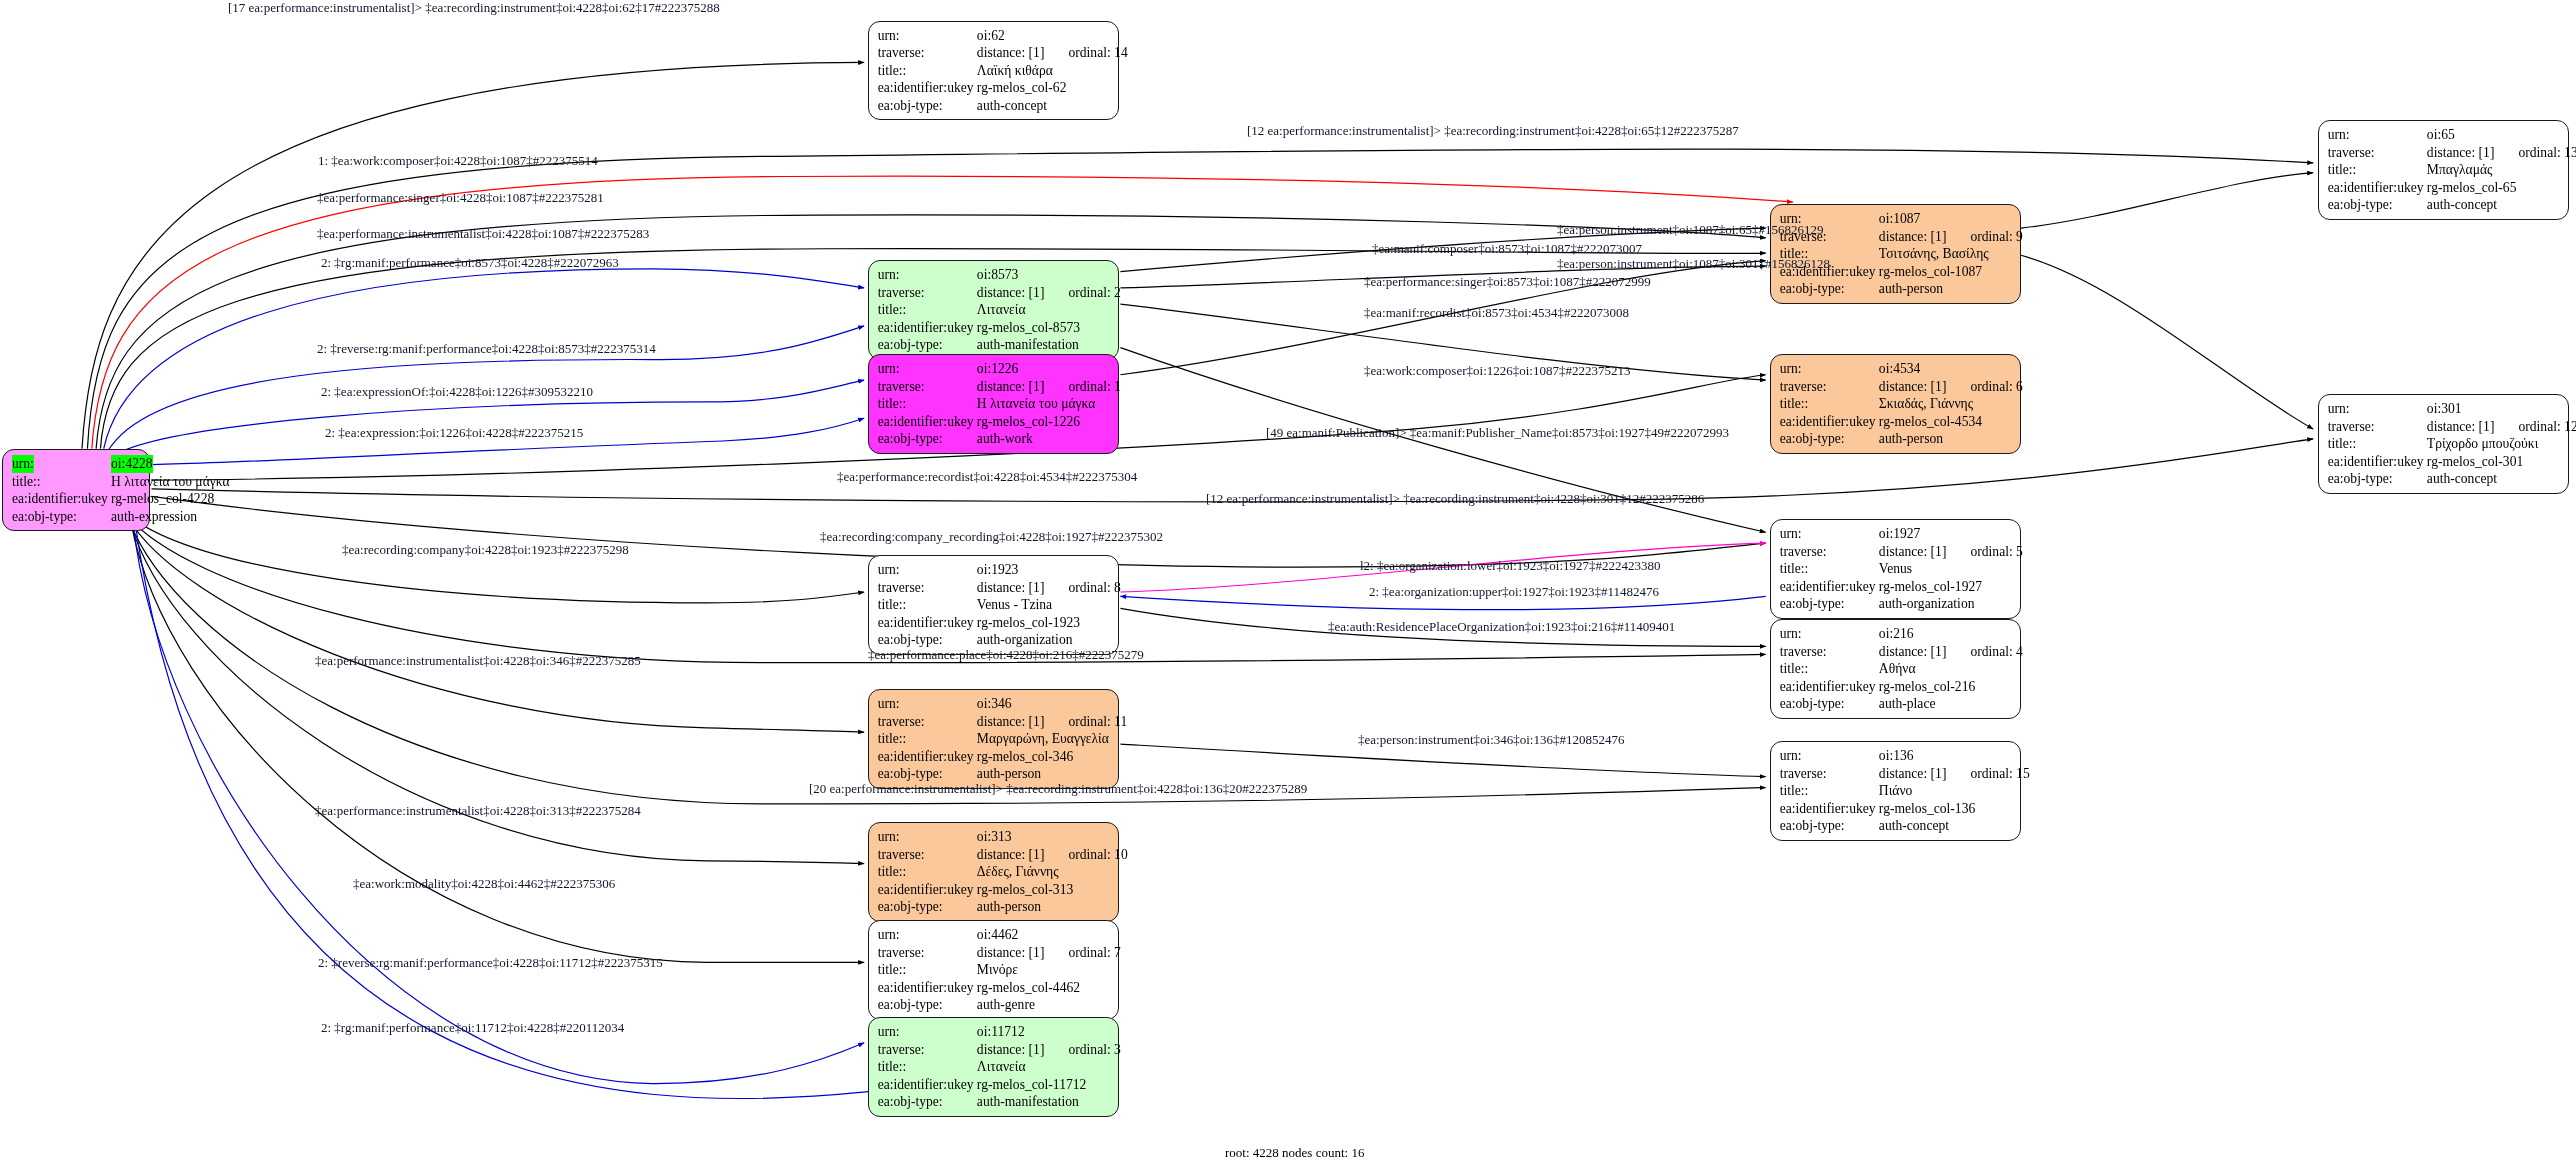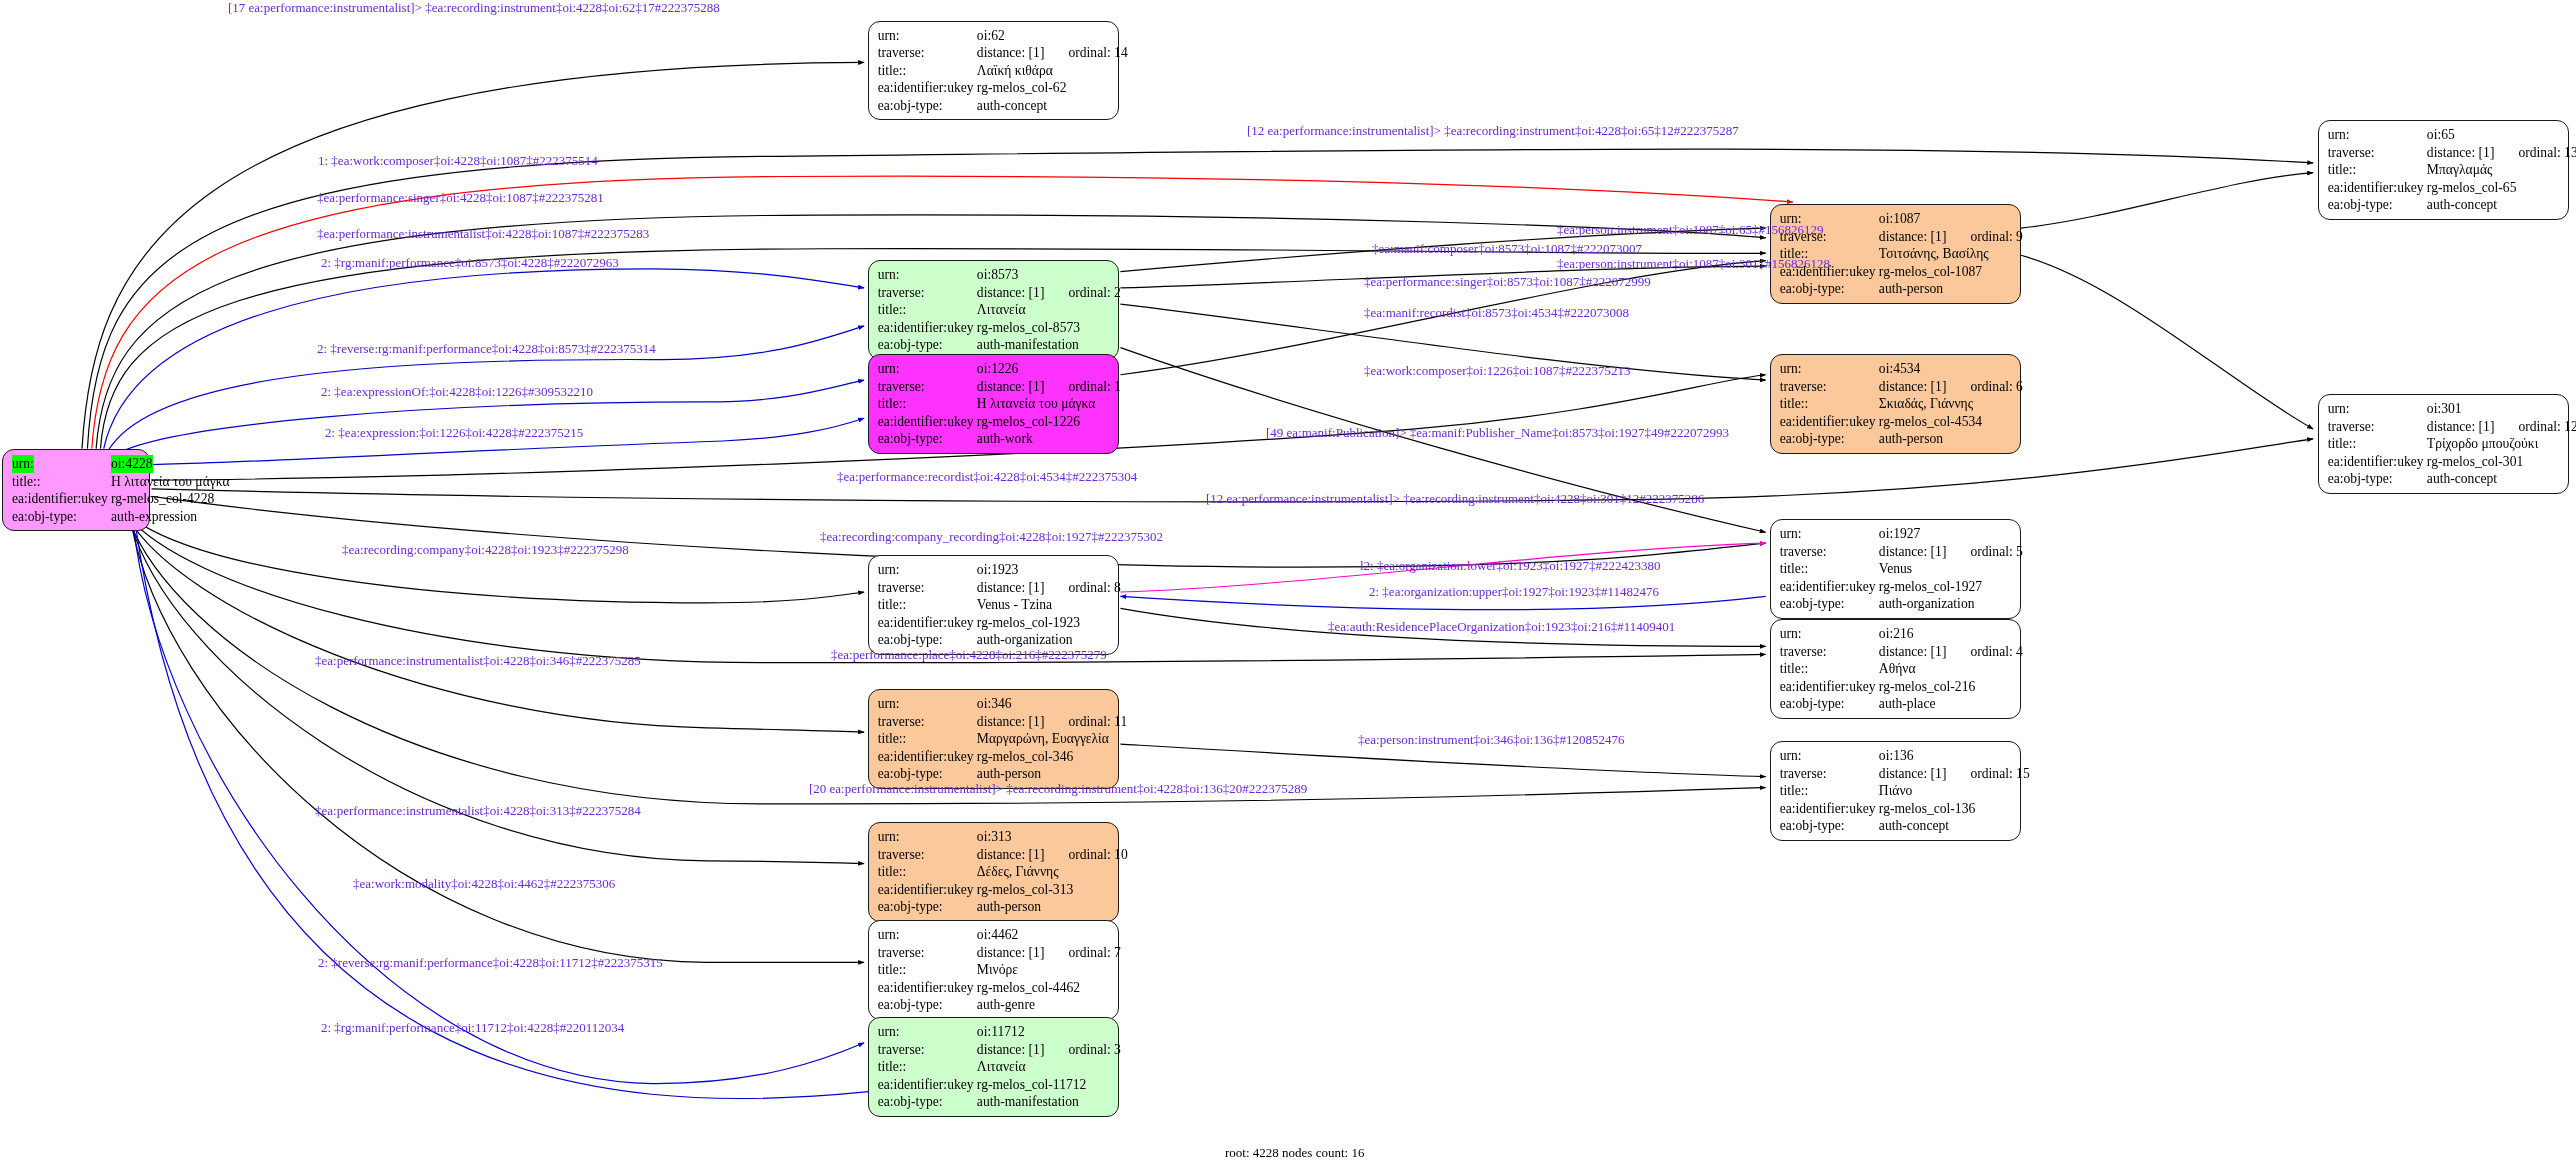--- a/index.html
+++ b/index.html
@@ -13,21 +13,21 @@
            font-family:"Liberation Serif","DejaVu Serif",serif;}
   .node td.k{width:97px;padding-right:3.3px;}
   .node td.v{}
   .node td.v2{padding-left:24px;}
   .urnrow td{font-size:13.6px;}
   .nd-green{background:#ccffcc;}
   .nd-magenta{background:#ff33ff;}
   .nd-orange{background:#fac89b;}
   .nd-pink{background:#ff99ff;}
   .hl-green{background:#00ff00;display:inline-block;}
-  .elabel{position:absolute;font-size:13px;color:#6d28d9;white-space:nowrap;
+  .elabel{position:absolute;font-size:13px;color:#0f172a;white-space:nowrap;
           font-family:"Liberation Serif","DejaVu Serif",serif;}
   #footer{position:absolute;font-size:13px;white-space:nowrap;}
 </style>
 </head>
 <body>
 
 <div id="canvas">
 
   <svg id="edges" viewBox="0 0 4741 2145" xmlns="http://www.w3.org/2000/svg">
     <defs>
@@ -584,21 +584,21 @@
   <div class="elabel" style="left:321px;top:384px;">2: ‡ea:expressionOf:‡oi:4228‡oi:1226‡#309532210</div>
   <div class="elabel" style="left:1266px;top:425px;">[49 ea:manif:Publication]&gt; ‡ea:manif:Publisher_Name‡oi:8573‡oi:1927‡49#222072993</div>
   <div class="elabel" style="left:325px;top:425px;">2: ‡ea:expression:‡oi:1226‡oi:4228‡#222375215</div>
   <div class="elabel" style="left:837px;top:469px;">‡ea:performance:recordist‡oi:4228‡oi:4534‡#222375304</div>
   <div class="elabel" style="left:1206px;top:491px;">[12 ea:performance:instrumentalist]&gt; ‡ea:recording:instrument‡oi:4228‡oi:301‡12#222375286</div>
   <div class="elabel" style="left:820px;top:529px;">‡ea:recording:company_recording‡oi:4228‡oi:1927‡#222375302</div>
   <div class="elabel" style="left:342px;top:542px;">‡ea:recording:company‡oi:4228‡oi:1923‡#222375298</div>
   <div class="elabel" style="left:1360px;top:558px;">l2: ‡ea:organization:lower‡oi:1923‡oi:1927‡#222423380</div>
   <div class="elabel" style="left:1369px;top:584px;">2: ‡ea:organization:upper‡oi:1927‡oi:1923‡#11482476</div>
   <div class="elabel" style="left:1328px;top:619px;">‡ea:auth:ResidencePlaceOrganization‡oi:1923‡oi:216‡#11409401</div>
-  <div class="elabel" style="left:831px;top:647px;text-align:right;">‡ea:performance:place‡oi:4228‡oi:216‡#222375279</div>
+  <div class="elabel" style="left:868px;top:647px;text-align:right;">‡ea:performance:place‡oi:4228‡oi:216‡#222375279</div>
   <div class="elabel" style="left:315px;top:645px;margin-top:8px;">‡ea:performance:instrumentalist‡oi:4228‡oi:346‡#222375285</div>
   <div class="elabel" style="left:1358px;top:732px;">‡ea:person:instrument‡oi:346‡oi:136‡#120852476</div>
   <div class="elabel" style="left:761px;top:781px;margin-left:48px;">[20 ea:performance:instrumentalist]&gt; ‡ea:recording:instrument‡oi:4228‡oi:136‡20#222375289</div>
   <div class="elabel" style="left:315px;top:803px;">‡ea:performance:instrumentalist‡oi:4228‡oi:313‡#222375284</div>
   <div class="elabel" style="left:353px;top:876px;">‡ea:work:modality‡oi:4228‡oi:4462‡#222375306</div>
   <div class="elabel" style="left:318px;top:955px;">2: ‡reverse:rg:manif:performance‡oi:4228‡oi:11712‡#222375315</div>
   <div class="elabel" style="left:321px;top:1020px;">2: ‡rg:manif:performance‡oi:11712‡oi:4228‡#220112034</div>
 
   <div id="footer" style="left:1225px;top:1145px;">root: 4228 nodes count: 16</div>
 

